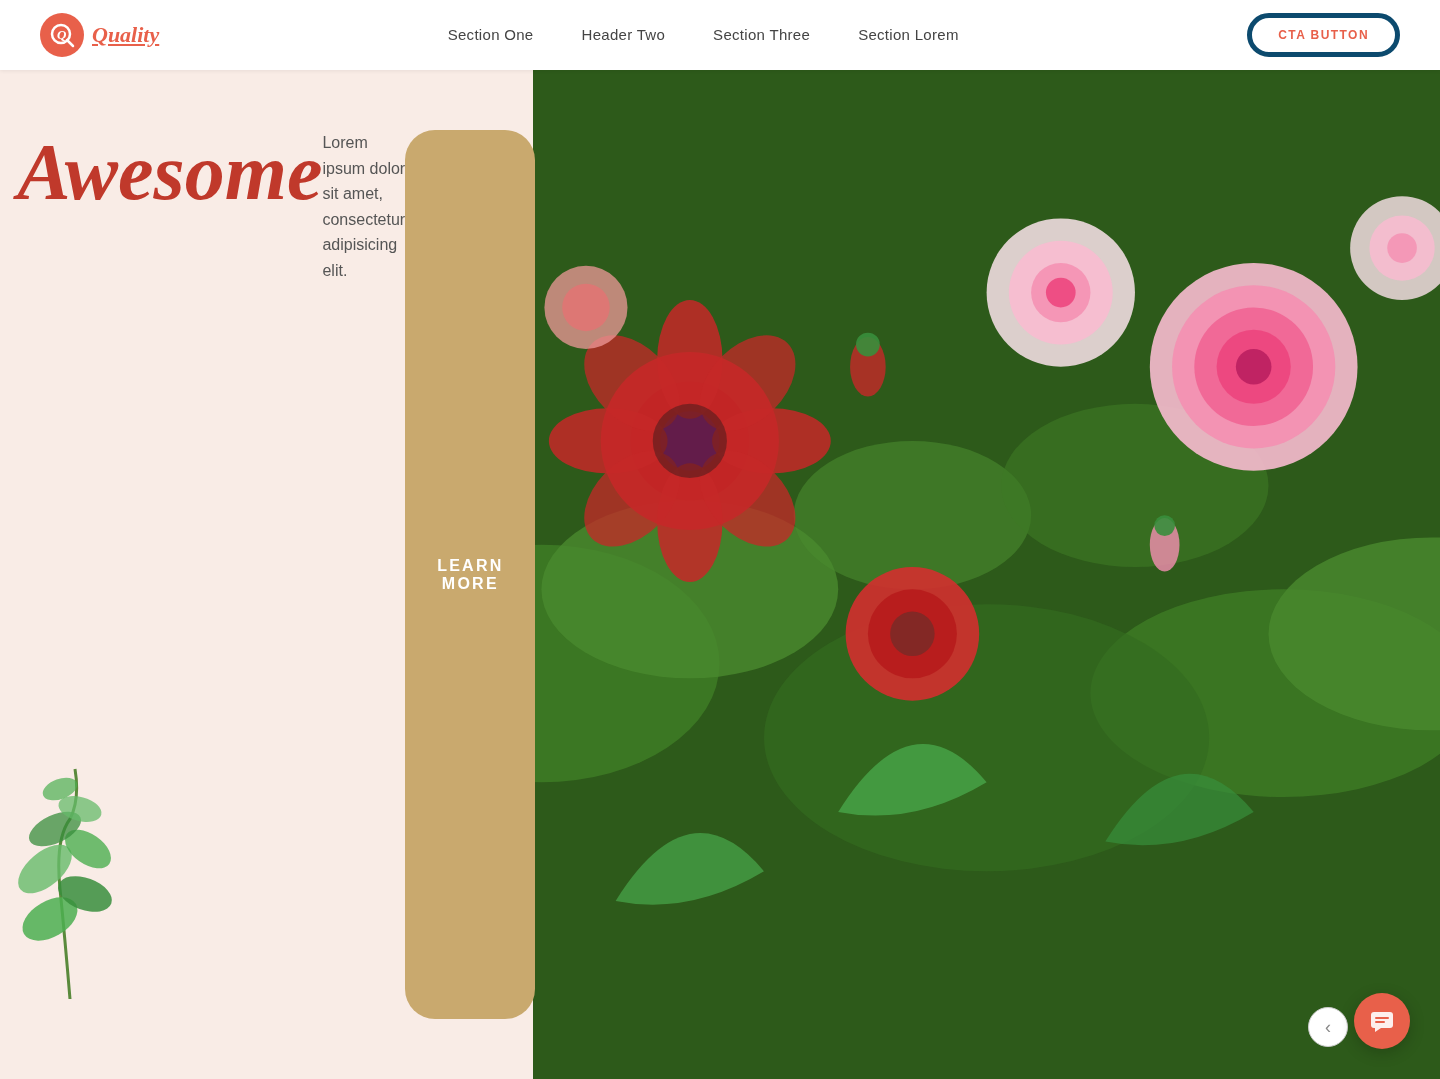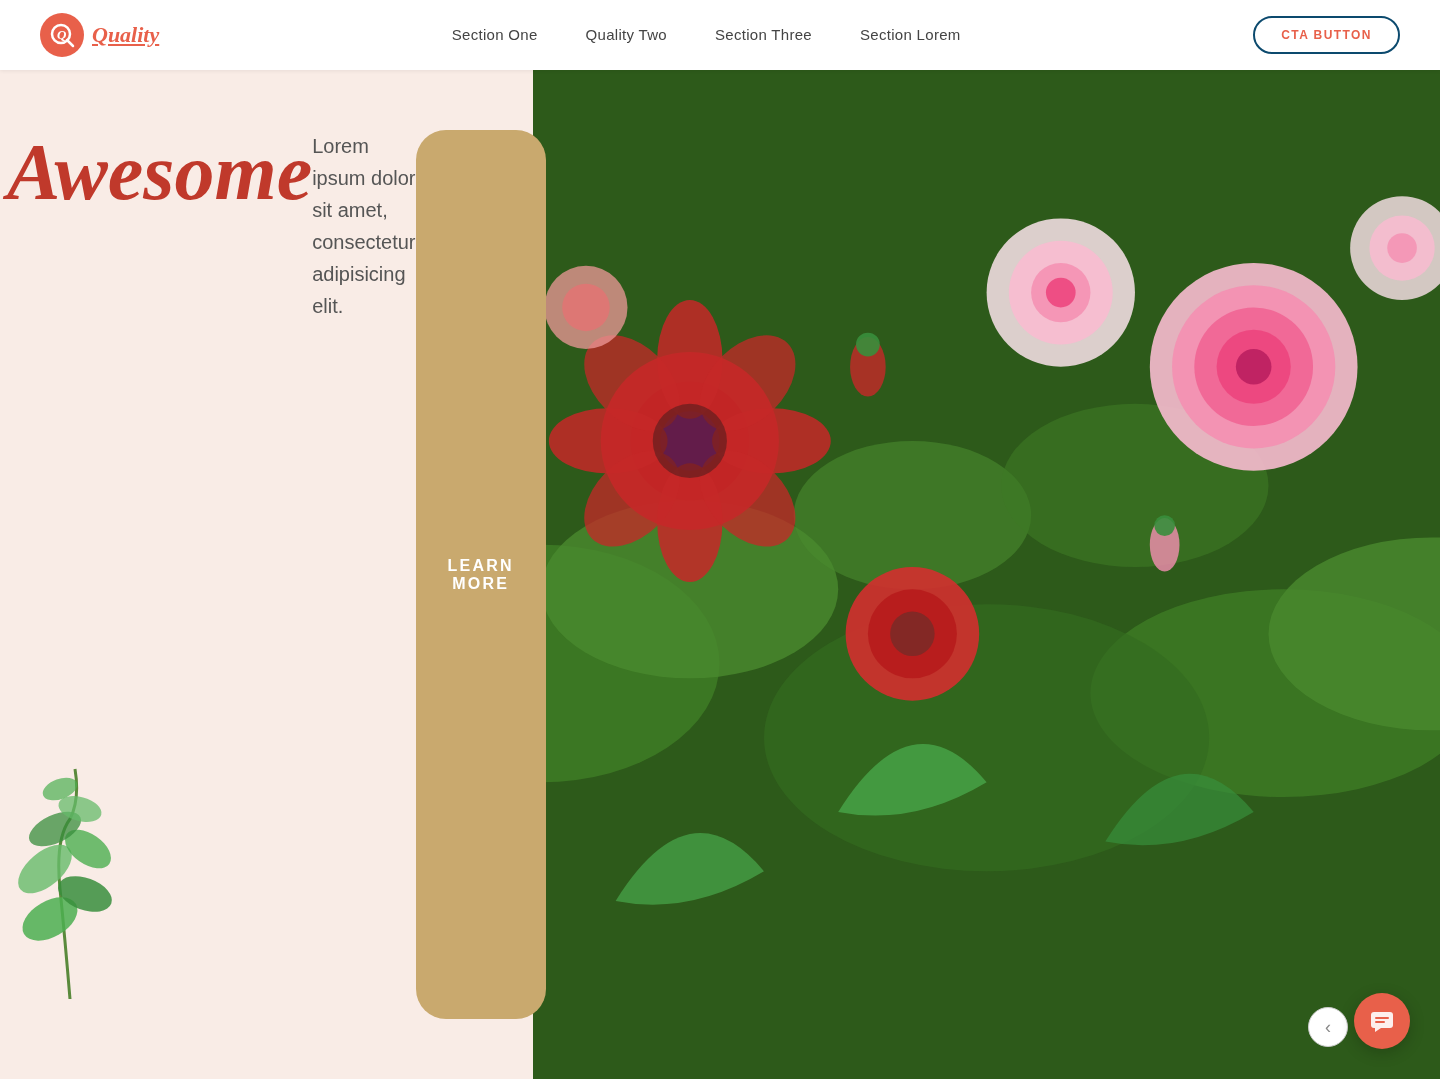--- a/index.html
+++ b/index.html
@@ -42,21 +42,21 @@
     }
     .nav-links li a {
       text-decoration: none;
       color: #444;
       font-size: 15px;
       font-family: 'Arial', sans-serif;
       letter-spacing: 0.02em;
     }
     .cta-btn {
       background: #fff;
-      border: 2px solid #0c4a6e;
+      border: 5px solid #0c4a6e;
       color: #e8604a;
       border-radius: 30px;
       padding: 10px 26px;
       font-size: 12px;
       font-family: 'Arial', sans-serif;
       letter-spacing: 0.12em;
       text-transform: uppercase;
       cursor: pointer;
       font-weight: 600;
     }
@@ -82,21 +82,21 @@
     .hero-heading {
       font-size: 80px;
       line-height: 1.05;
       color: #c0392b;
       font-family: 'Georgia', serif;
       font-style: italic;
       font-weight: bold;
       margin-bottom: 28px;
     }
     .hero-subtext {
-      font-size: 20px;
+      font-size: 16px;
       line-height: 1.6;
       color: #555;
       font-family: 'Arial', sans-serif;
       margin-bottom: 36px;
       max-width: 280px;
     }
     .learn-more-btn {
       display: inline-block;
       background: #c9a96e;
       color: #fff;
@@ -196,21 +196,21 @@
       </svg>
     </div>
     <span style="font-family:'Georgia',serif;font-size:22px;font-style:italic;color:#e8604a;font-weight:bold;text-decoration:underline;">Quality</span>
   </div>
 
   <ul class="nav-links">
     <li>
       <a href="#">Section One</a>
     </li>
     <li>
-      <a href="#">Quality Two</a>
+      <a href="#">Header Two</a>
     </li>
     <li>
       <a href="#">Section Three</a>
     </li>
     <li>
       <a href="#">Section Lorem</a>
     </li>
   </ul>
 
   <button class="cta-btn">CTA BUTTON</button>

